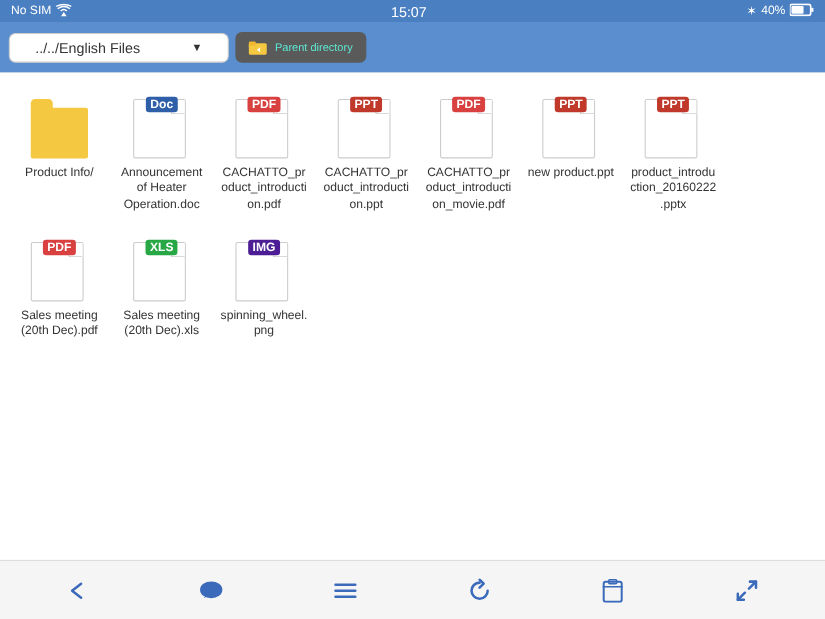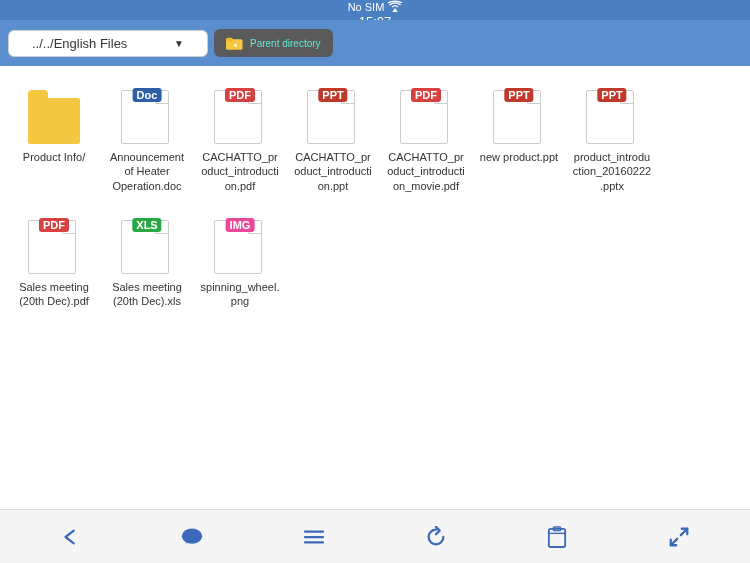--- a/index.html
+++ b/index.html
@@ -16,21 +16,20 @@
     
     .status-bar {
       background: #4a7fc1;
       display: flex;
       justify-content: space-between;
       align-items: center;
       padding: 0 10px;
       height: 20px;
       font-size: 11px;
       color: white;
-      flex-direction: column;
     }
     .status-left, .status-right {
       display: flex;
       align-items: center;
       gap: 4px;
       font-size: 11px;
     }
 
     
     .toolbar {
@@ -189,21 +188,21 @@
       font-size: 11px;
       font-weight: bold;
       padding: 1px 4px;
       border-radius: 3px;
       z-index: 2;
     }
     .badge-doc { background: #2e5fa8; }
     .badge-pdf { background: #d94040; }
     .badge-ppt { background: #c0392b; }
     .badge-xls { background: #27a844; }
-    .badge-img { background: #ec4899; }
+    .badge-img { background: #4c1d95; }
 
     .file-name {
       font-size: 11px;
       text-align: center;
       color: #333;
       line-height: 1.3;
       word-break: break-word;
       max-width: 84px;
     }
 

